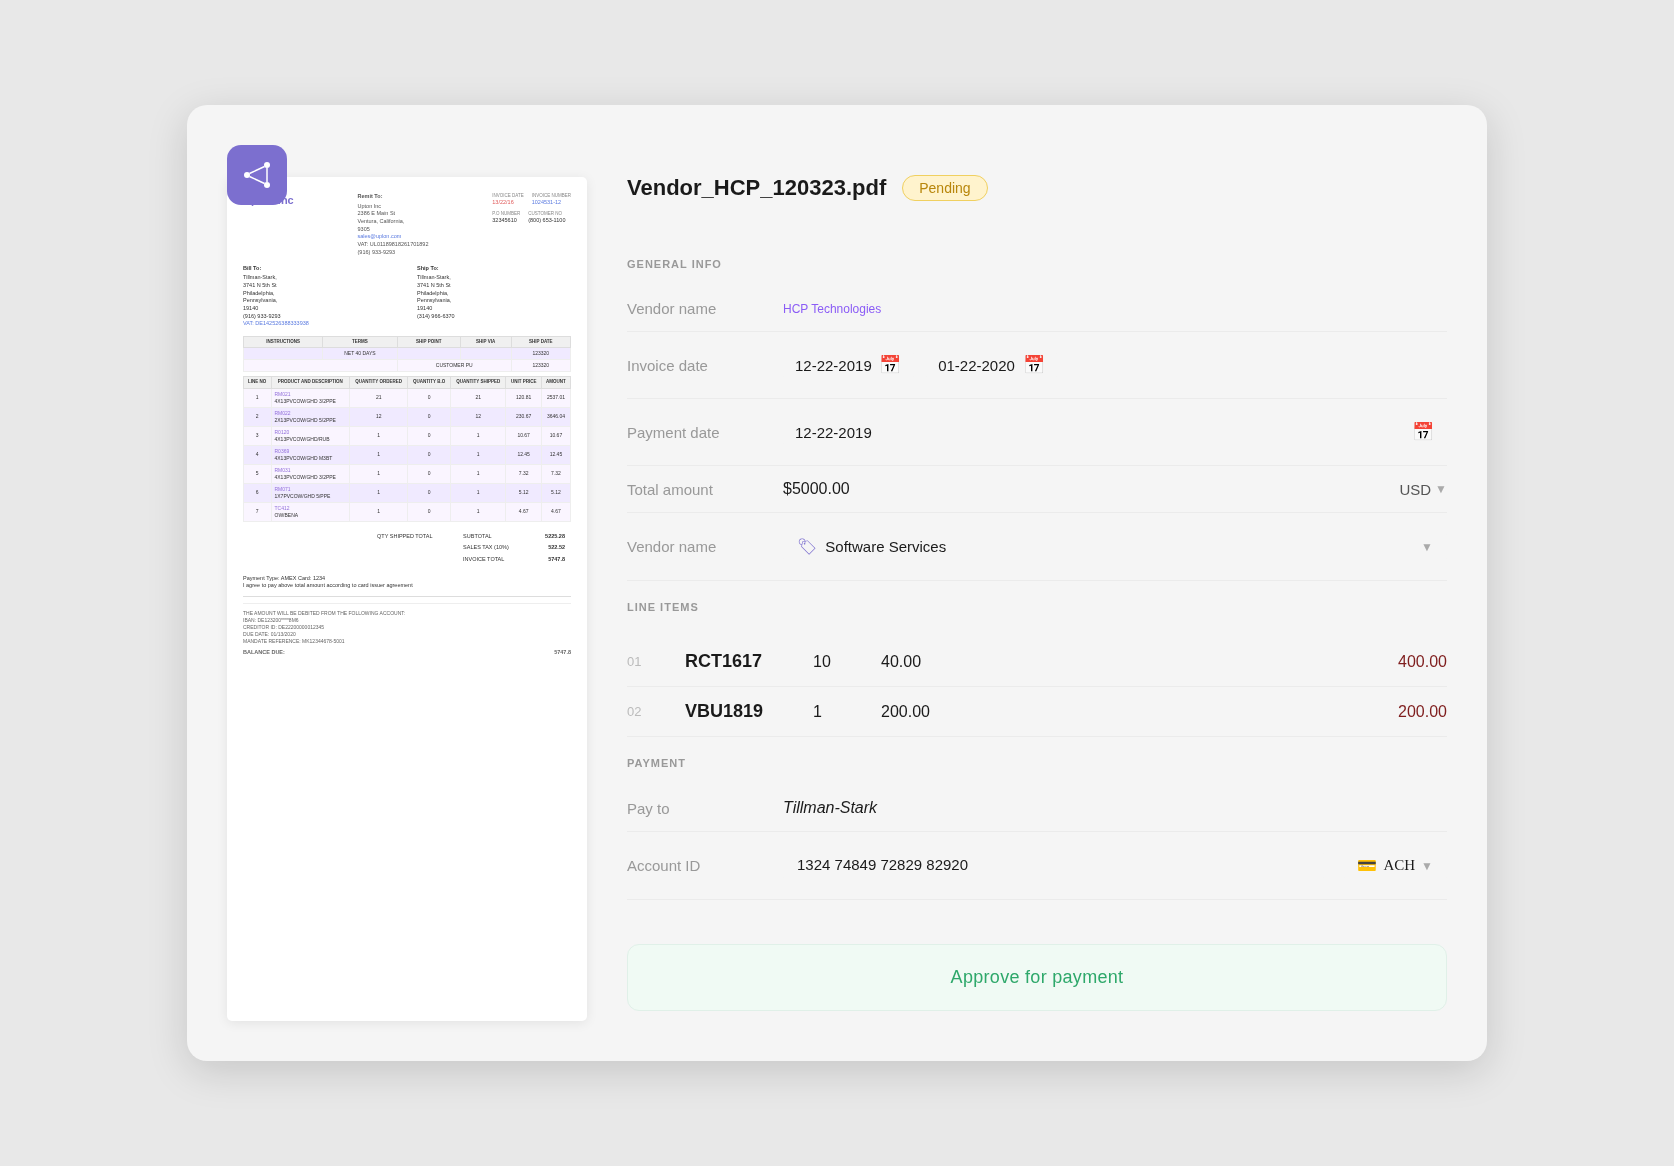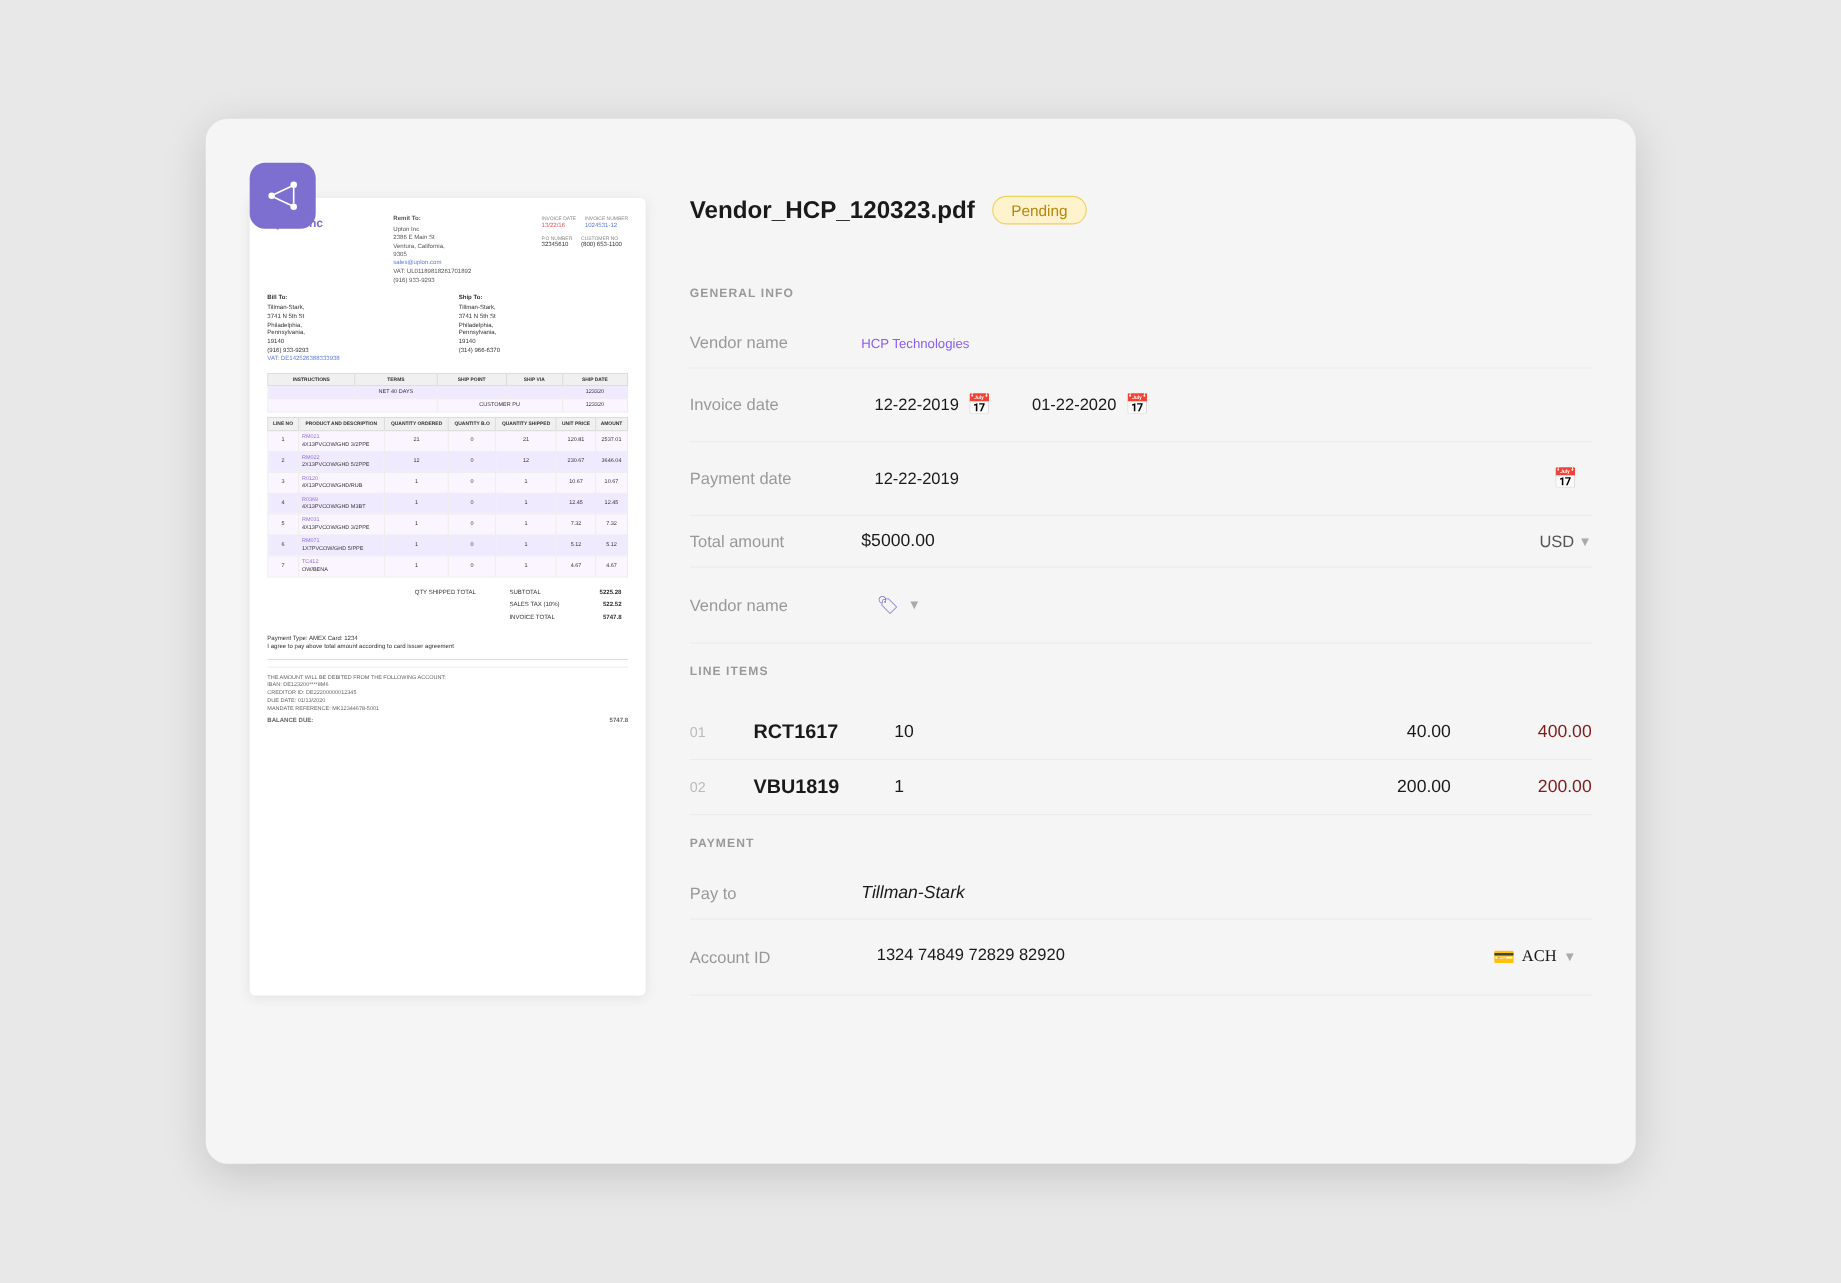--- a/index.html
+++ b/index.html
@@ -304,21 +304,21 @@
     }
     .line-qty {
       font-size: 16px;
       color: #1a1a1a;
       width: 40px;
     }
     .line-unit {
       font-size: 16px;
       color: #1a1a1a;
       flex: 1;
-      text-align: right;
+      text-align: left;
     }
     .line-total {
       font-size: 16px;
       color: #7f1d1d;
       text-align: right;
       width: 100px;
     }
     .pay-to-value {
       font-size: 16px;
       color: #1a1a1a;
@@ -662,20 +662,21 @@
             <span>USD</span>
             <span class="chevron-down">▼</span>
           </div>
         </div>
       </div>
 
       <div class="form-row">
         <span class="form-label">Vendor name</span>
         <div class="vendor-type-select">
           <span class="tag-icon">🏷</span>
+          <span class="vendor-type-text">Software Services</span>
           <span class="chevron-down">▼</span>
         </div>
       </div>
 
       <div class="section-label">LINE ITEMS</div>
 
       <div class="line-items-table">
         <div class="line-item-row">
           <span class="line-num">01</span>
           <span class="line-code">RCT1617</span>
@@ -704,15 +705,18 @@
         <div style="display:flex;gap:20px;flex:1;">
           <span class="account-id-value">1324 74849 72829 82920</span>
           <div class="ach-select">
             <span class="card-icon">💳</span>
             <span class="ach-text">ACH</span>
             <span class="chevron-down">▼</span>
           </div>
         </div>
       </div>
 
+      <div class="approve-btn-container">
+        <button class="approve-btn">Approve for payment</button>
+      </div>
     </div>
   </div>
 </div>
 
 </body></html>

